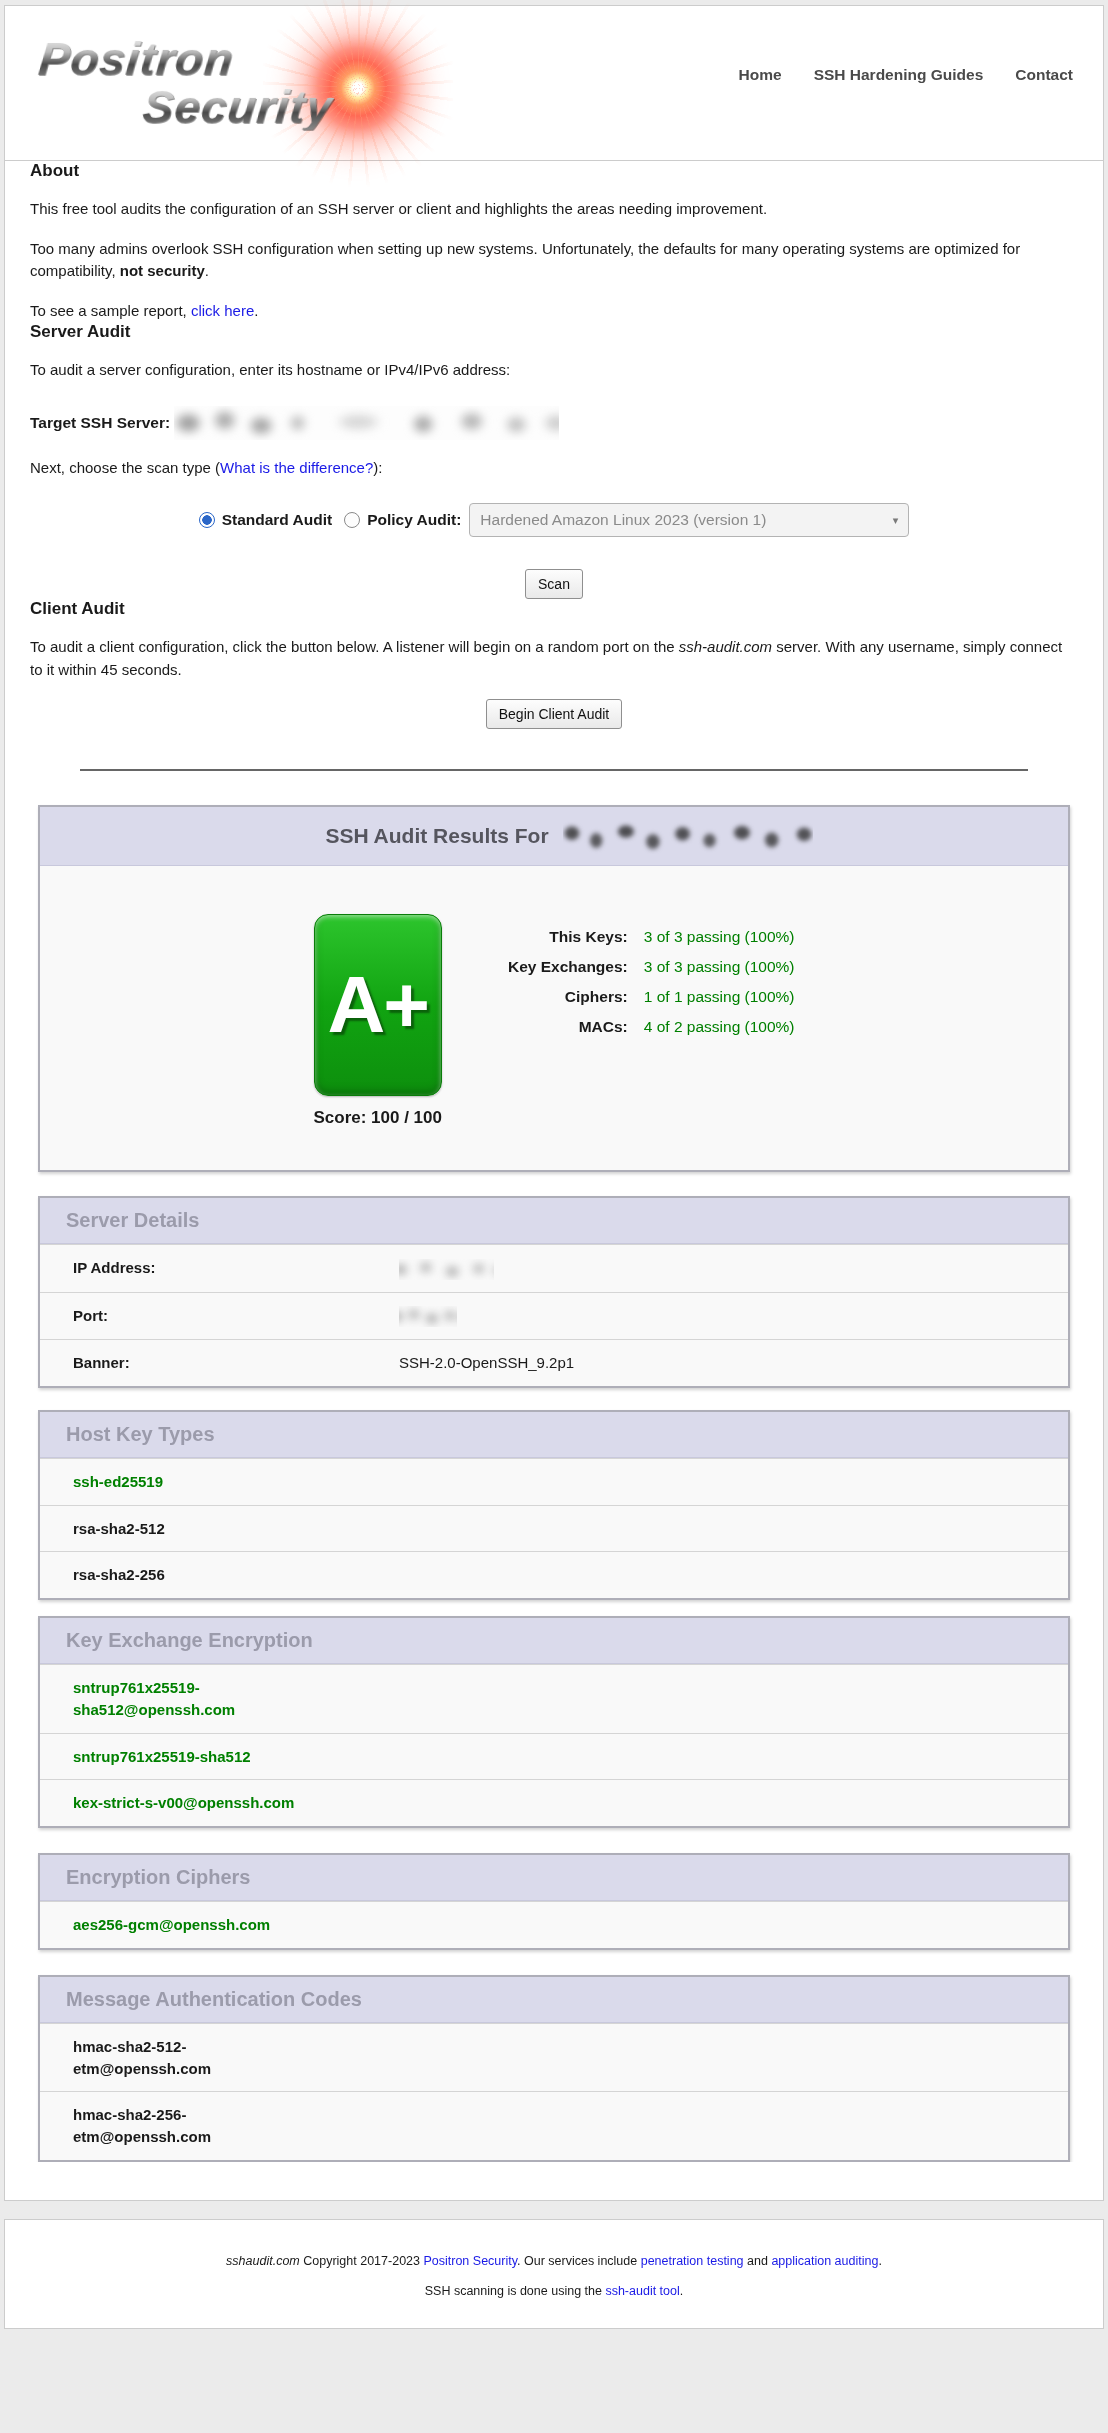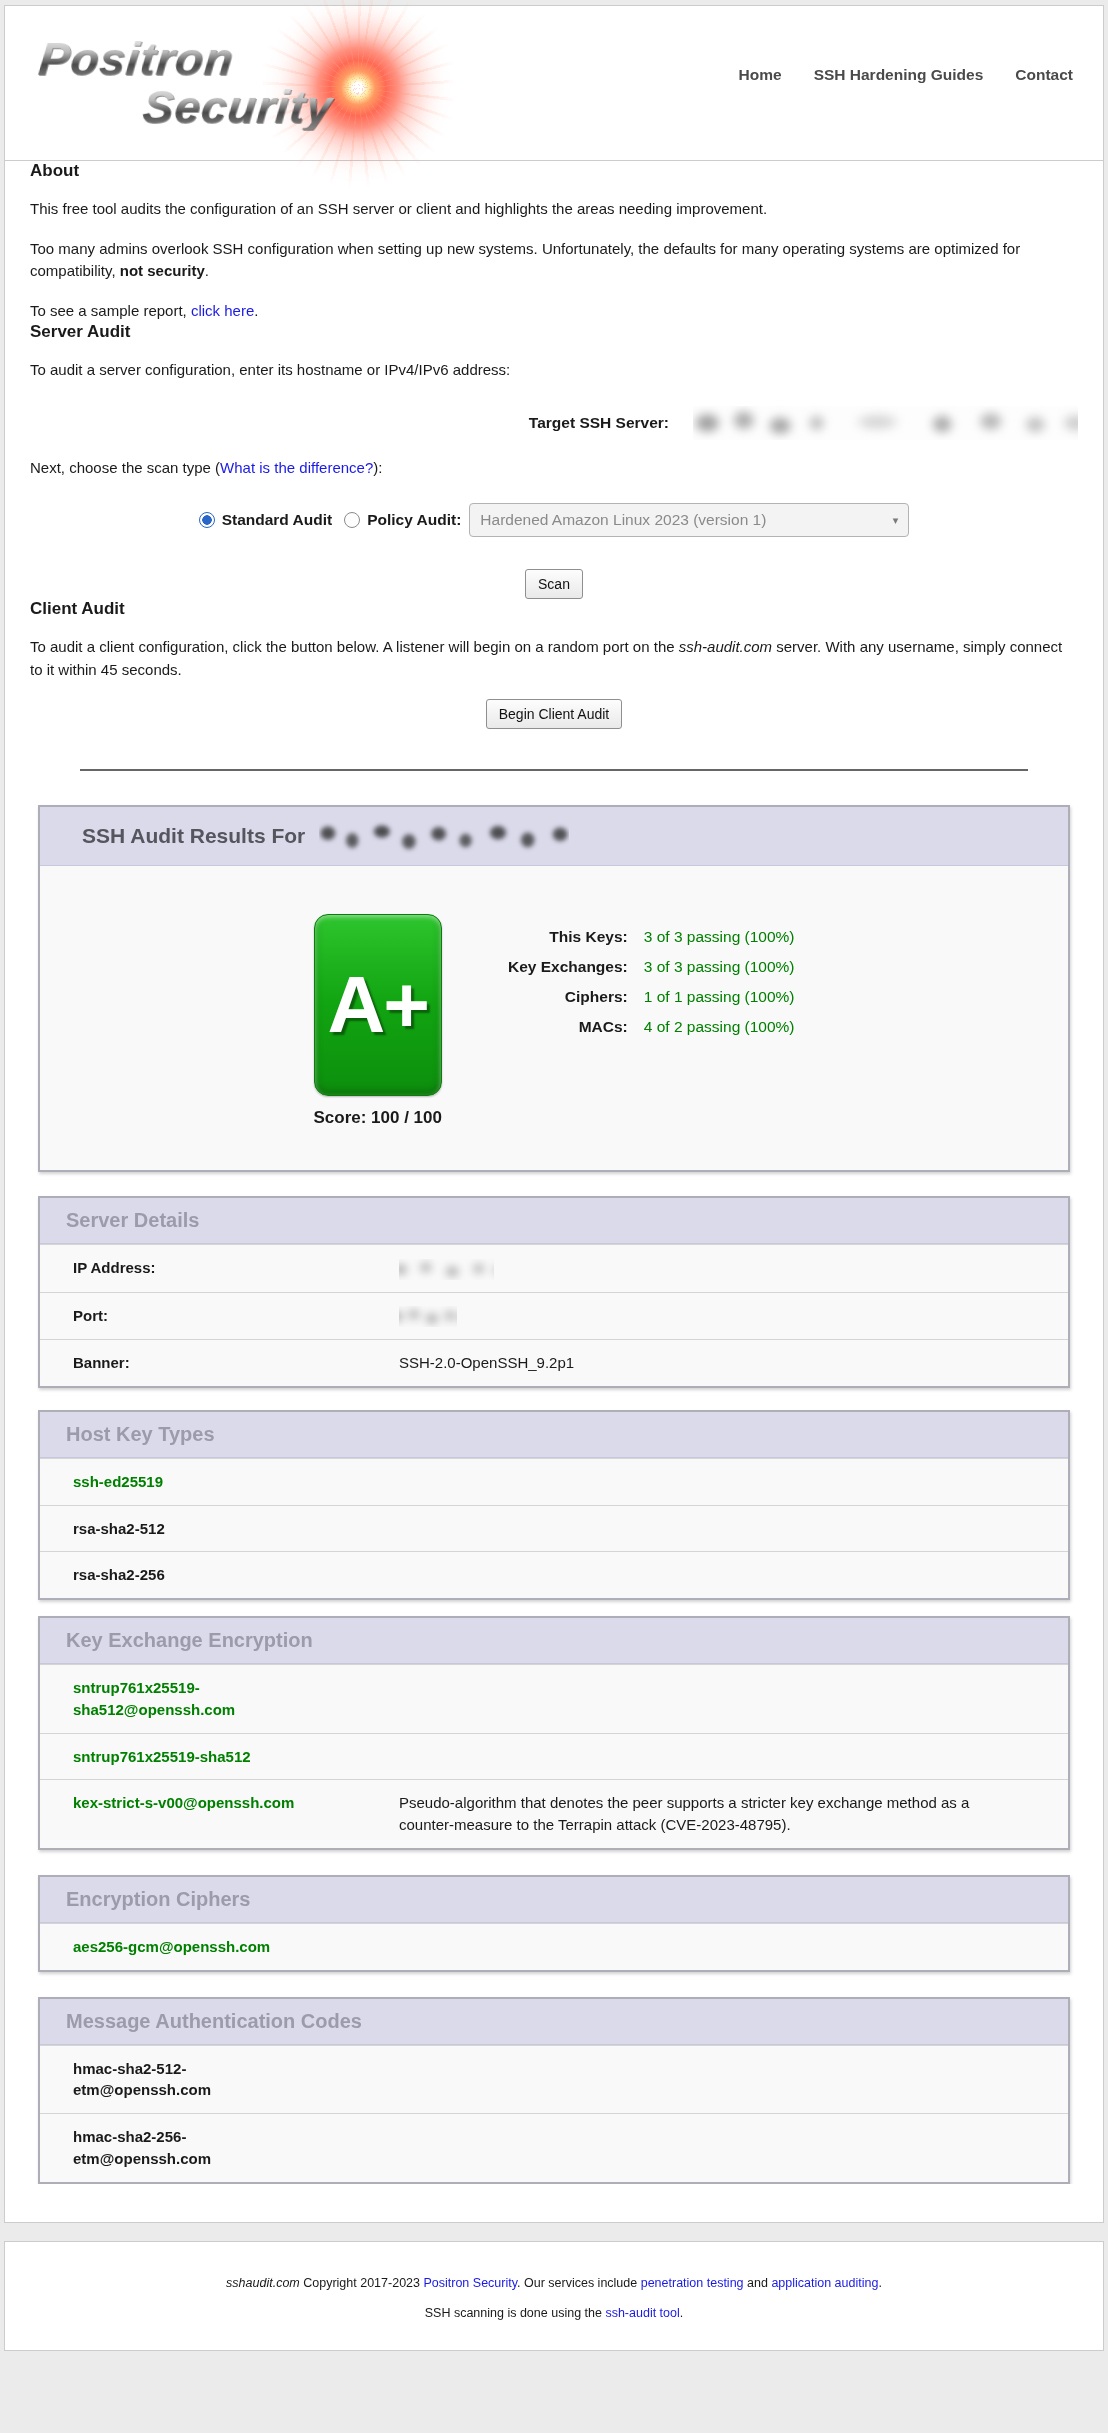--- a/index.html
+++ b/index.html
@@ -38,21 +38,21 @@
   
   .inner { padding:0 25px 0; }
   h2.sec { font-size:17px; margin:0; padding:0; }
   .mt-about { margin-top:32px; }
   .mt-sec { margin-top:42px; }
   p.txt { font-size:15px; line-height:1.5; margin:17px 0 0; }
   a.lnk { color:#1a1ae6; text-decoration:none; cursor:pointer; }
   .bold { font-weight:bold;text-align:right; }
   .ital { font-style:italic; }
   
-  .target-row { margin-top:24px; display:flex; align-items:center; justify-content:flex-end; gap:24px; }
+  .target-row { margin-top:24px; display:flex; align-items:center; justify-content:flex-start; gap:4px; }
   .target-label { font-size:15.5px; font-weight:bold; }
   .redact { position:relative; overflow:hidden; }
   .redact::before {
     content:""; position:absolute; inset:-10px; filter:blur(5px);
     background-image:
       radial-gradient(ellipse 20px 15px at 6% 50%, #9f9f9f 40%, transparent 72%),
       radial-gradient(ellipse 17px 15px at 15% 45%, #ababab 40%, transparent 72%),
       radial-gradient(ellipse 18px 14px at 24% 55%, #a4a4a4 40%, transparent 72%),
       radial-gradient(ellipse 12px 12px at 33% 50%, #bdbdbd 42%, transparent 72%),
       radial-gradient(ellipse 30px 11px at 48% 48%, #d6d6d6 45%, transparent 78%),
@@ -81,21 +81,21 @@
     font-size:14px; font-family:"Liberation Sans",sans-serif; cursor:pointer; color:#111;
   }
   .mt-scanbtn { margin-top:32px; }
   .mt-clientbtn { margin-top:18px; }
   
   hr.div { border:none; border-top:2px solid #666; margin:40px 50px 0; }
   
   .panel { margin:24px 33px 0; border:2px solid #aeaeb8; background:#f9f9f9; box-shadow:1px 2px 3px rgba(0,0,0,.18); }
   .panel-header {
     background:#dadaeb; border-bottom:1px solid #c8c8dc;
-    padding:11px 12px 11px 26px; font-size:20px; font-weight:bold; color:#9b9bab;
+    padding:11px 12px 11px 26px; font-size:20px; font-weight:bold; color:#9b9bab;justify-content:center;
   }
   .panel-header.results-hd { color:#55555e; font-size:21px; padding-left:42px; display:flex; align-items:center; gap:14px; }
   .redact-host { width:250px; height:36px; }
   .redact-host::before {
     filter:blur(2.2px);
     background-image:
       radial-gradient(ellipse 12px 11px at 7% 45%, #4f4f52 45%, transparent 75%),
       radial-gradient(ellipse 10px 12px at 16% 58%, #5a5a5e 45%, transparent 75%),
       radial-gradient(ellipse 13px 10px at 27% 42%, #4c4c50 45%, transparent 75%),
       radial-gradient(ellipse 11px 12px at 37% 60%, #57575b 45%, transparent 75%),
@@ -267,21 +267,20 @@
       <span class="name col green">sntrup761x25519-
 sha512@openssh.com</span>
       <span class="desc"></span>
     </div>
     <div class="prow">
       <span class="name col green">sntrup761x25519-sha512</span>
       <span class="desc"></span>
     </div>
     <div class="prow">
       <span class="name col green">kex-strict-s-v00@openssh.com</span>
-      <span class="desc">Pseudo-algorithm that denotes the peer supports a stricter key exchange method as a counter-measure to the Terrapin attack (CVE-2023-48795).</span>
     </div>
   </div>
 
   <div class="panel" style="margin-top:25px;">
     <div class="panel-header">Encryption Ciphers</div>
     <div class="prow">
         <span class="name green">aes256-gcm@openssh.com</span>
       </div>
   </div>
 

